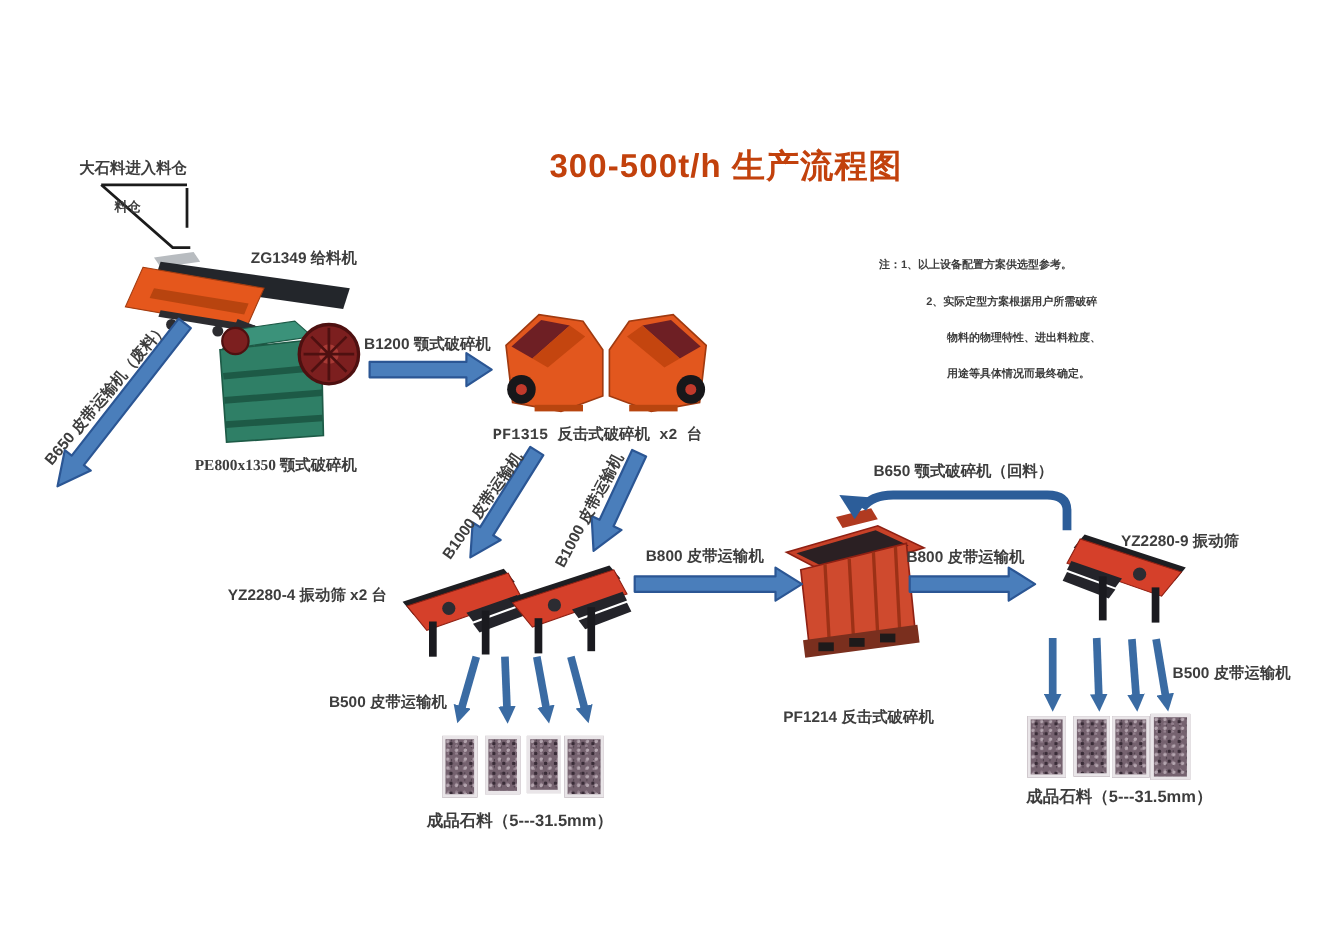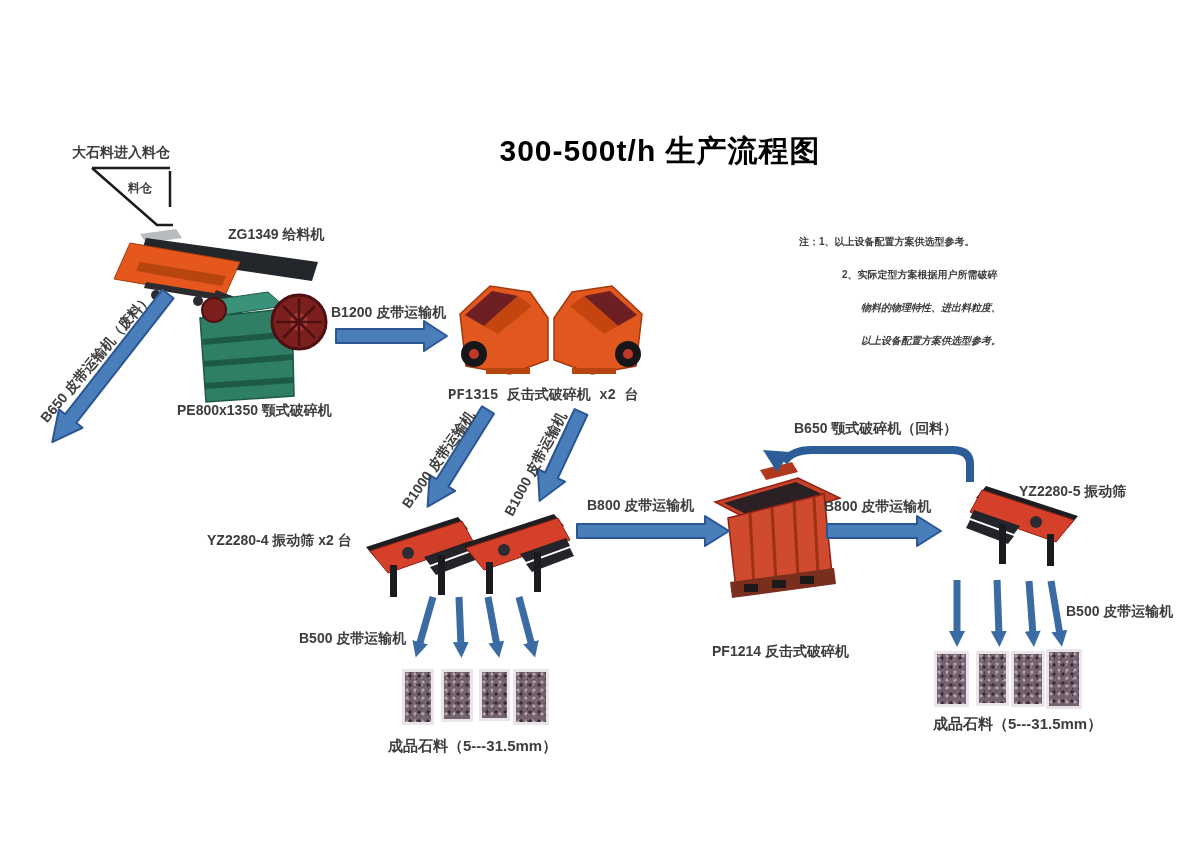--- a/index.html
+++ b/index.html
@@ -5,25 +5,25 @@
   html,body{margin:0;padding:0;background:#fff;}
   #stage{
     position:relative;width:1204px;height:852px;background:#ffffff;overflow:hidden;
     font-family:"Liberation Sans","DejaVu Sans",sans-serif;color:#3a3a3a;
   }
   #art{position:absolute;left:0;top:0;}
   .lbl{position:absolute;font-size:14px;font-weight:bold;color:#3d3d3d;white-space:nowrap;}
   .lbl.small{font-size:12px;}
   .lbl.rot{transform-origin:0 50%;}
   .title{position:absolute;left:380px;top:131px;width:560px;text-align:center;
-         font-size:30px;font-weight:600;color:#000000;letter-spacing:1px;}
+         font-size:30px;font-weight:600;color:#c2410c;letter-spacing:1px;}
   .notes{position:absolute;left:799px;top:225px;font-size:10px;font-weight:bold;color:#3d3d3d;}
   .notes div{height:33px;line-height:33px;white-space:nowrap;}
   .notes .n2{margin-left:43px;}
-  .notes .n3,.notes .n4{margin-left:62px;font-style:italic;}
+  .notes .n3,.notes .n4{margin-left:62px;}
   .pile{
     position:absolute;
     background-color:#75626f;
     background-image:
       radial-gradient(circle at 2px 2px, #b3a4ae 1.3px, transparent 1.8px),
       radial-gradient(circle at 5px 4px, #392c37 1.4px, transparent 1.9px),
       radial-gradient(circle at 3px 6px, #93808d 1.1px, transparent 1.5px),
       radial-gradient(circle at 6px 1px, #4e3f4b 1px, transparent 1.4px);
     background-size:8px 8px,9px 9px,7px 7px,6px 6px;
     border:3px solid #e9e5e8;
@@ -150,44 +150,44 @@
   <div class="pile" style="left:479px;top:669px;width:25px;height:46px;"></div>
   <div class="pile" style="left:513px;top:669px;width:30px;height:50px;"></div>
   <div class="pile" style="left:934px;top:651px;width:29px;height:50px;"></div>
   <div class="pile" style="left:976px;top:651px;width:27px;height:49px;"></div>
   <div class="pile" style="left:1011px;top:651px;width:28px;height:50px;"></div>
   <div class="pile" style="left:1046px;top:649px;width:30px;height:54px;"></div>
 
   <div class="title">300-500t/h 生产流程图</div>
 
   <div class="lbl" style="left:72px;top:144px;">大石料进入料仓</div>
-  <div class="lbl small" style="left:128px;top:180px;">料仓</div>
+  <div class="lbl small" style="left:104px;top:180px;">料仓</div>
 
   <div class="lbl" style="left:228px;top:226px;text-align:center;">ZG1349 给料机</div>
-  <div class="lbl" style="left:331px;top:304px;">B1200 皮带运输机</div>
-  <div class="lbl" style="left:177px;top:402px;">PE800x1350 颚式破碎机</div>
+  <div class="lbl" style="left:331px;top:304px;">B1200 颚式破碎机</div>
+  <div class="lbl" style="left:177px;top:414px;font-family:Liberation Serif, serif;">PE800x1350 颚式破碎机</div>
   <div class="lbl" style="left:448px;top:386px;font-family:Liberation Mono, monospace;">PF1315 反击式破碎机 x2 台</div>
 
   <div class="lbl rot" style="left:44px;top:412px;transform:rotate(-50deg);">B650 皮带运输机（废料）</div>
   <div class="lbl rot" style="left:406px;top:498px;transform:rotate(-55deg);">B1000 皮带运输机</div>
   <div class="lbl rot" style="left:509px;top:506px;transform:rotate(-62deg);">B1000 皮带运输机</div>
 
   <div class="lbl" style="left:207px;top:532px;">YZ2280-4 振动筛 x2 台</div>
   <div class="lbl" style="left:587px;top:497px;">B800 皮带运输机</div>
   <div class="lbl" style="left:712px;top:596px;margin-top:47px;">PF1214 反击式破碎机</div>
   <div class="lbl" style="left:824px;top:498px;">B800 皮带运输机</div>
   <div class="lbl" style="left:794px;top:420px;">B650 颚式破碎机（回料）</div>
-  <div class="lbl" style="left:1019px;top:483px;">YZ2280-5 振动筛</div>
+  <div class="lbl" style="left:1019px;top:483px;">YZ2280-9 振动筛</div>
 
   <div class="lbl" style="left:299px;top:630px;">B500 皮带运输机</div>
   <div class="lbl" style="left:1066px;top:603px;">B500 皮带运输机</div>
 
   <div class="lbl" style="left:388px;top:737px;font-size:15px;">成品石料（5---31.5mm）</div>
   <div class="lbl" style="left:933px;top:715px;font-size:15px;">成品石料（5---31.5mm）</div>
 
   <div class="notes">
     <div class="n1">注：1、以上设备配置方案供选型参考。</div>
     <div class="n2">2、实际定型方案根据用户所需破碎</div>
     <div class="n3">物料的物理特性、进出料粒度、</div>
-    <div class="n4">以上设备配置方案供选型参考。</div>
+    <div class="n4">用途等具体情况而最终确定。</div>
   </div>
 
 </div>
 
 </body></html>

